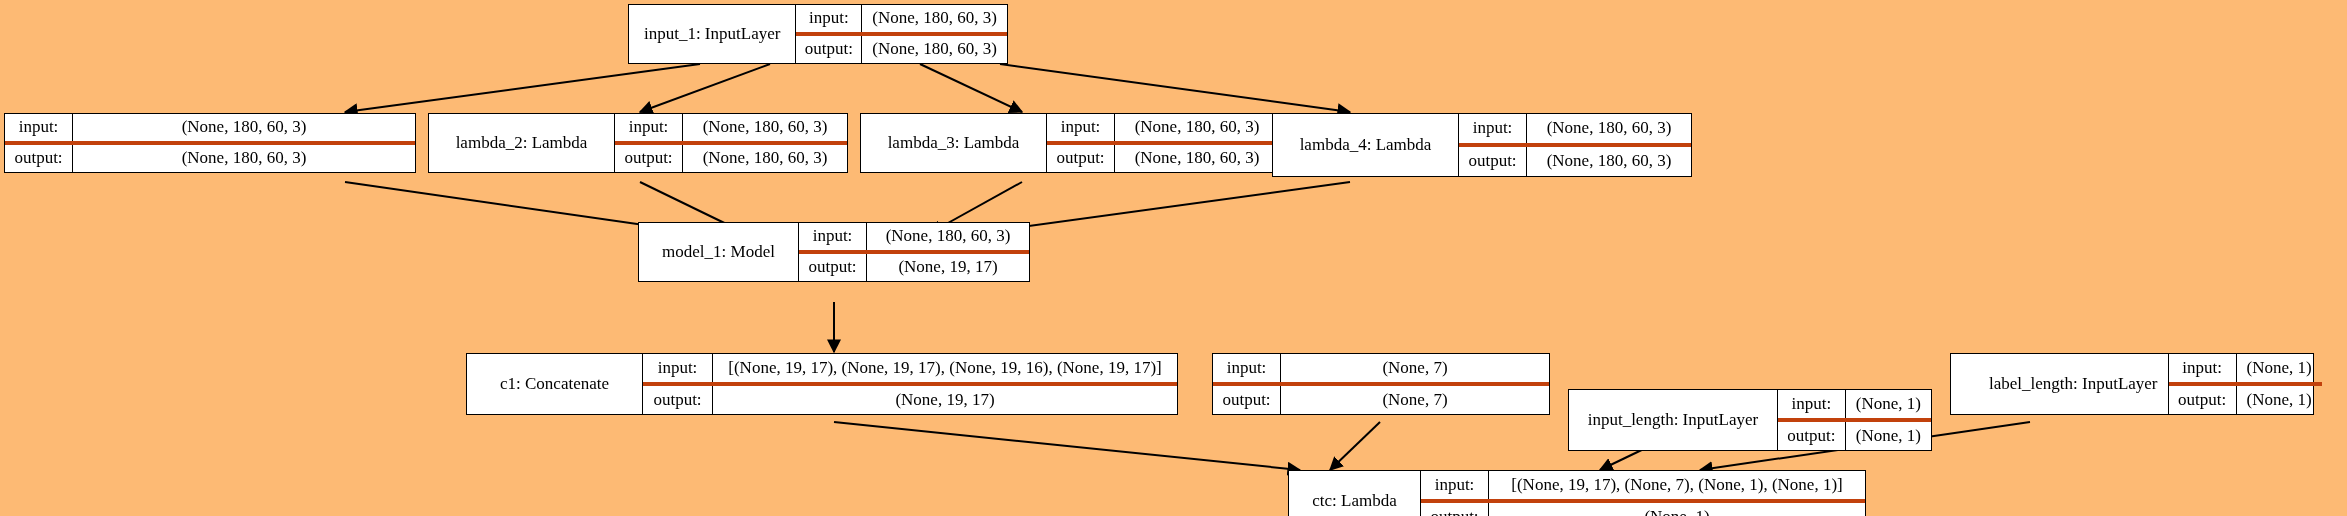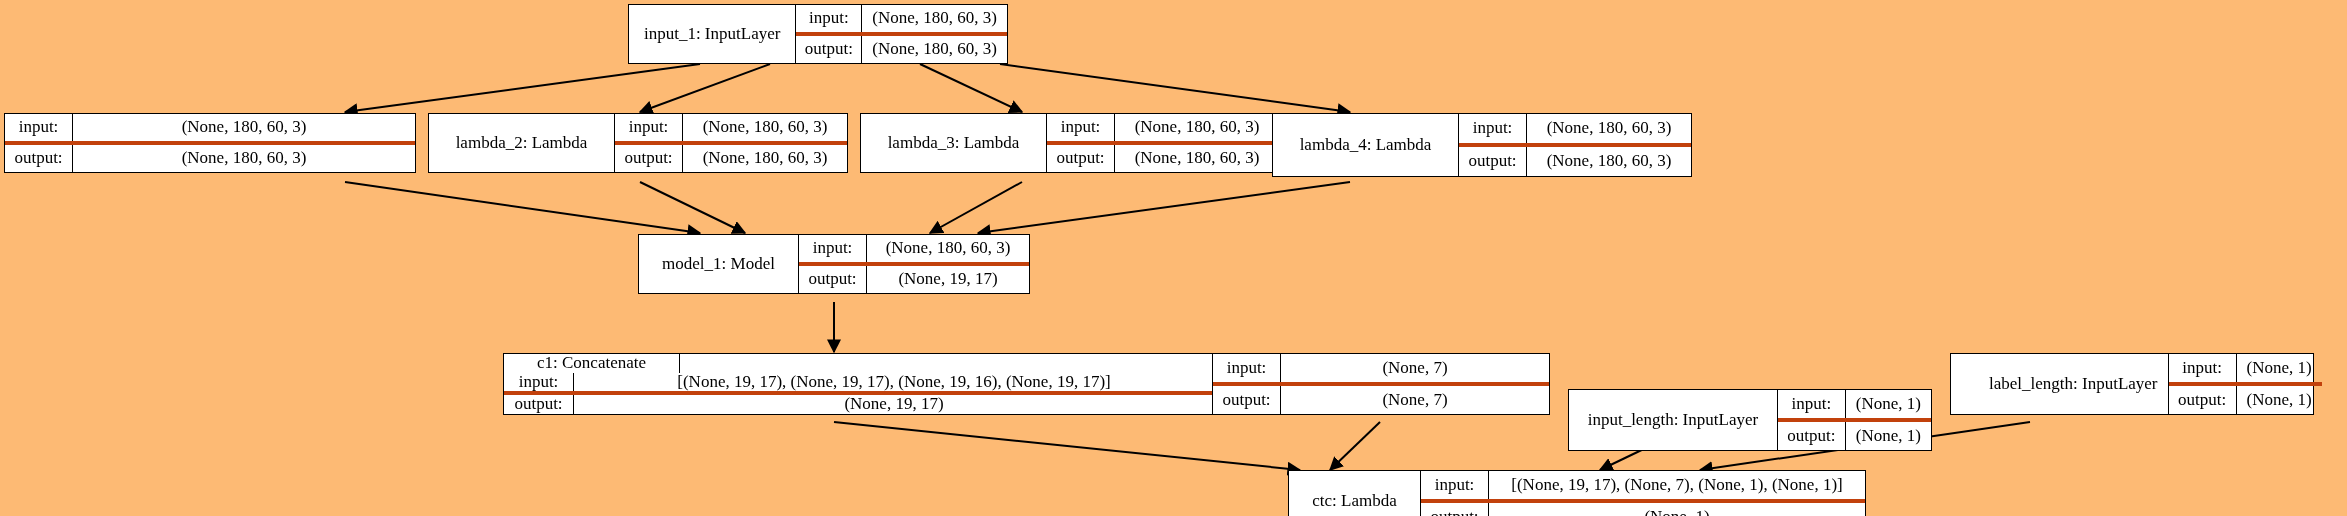--- a/index.html
+++ b/index.html
@@ -172,35 +172,35 @@
         <div class="io-label" style="width:68px;">input:</div>
         <div class="io-shape">(None, 180, 60, 3)</div>
       </div>
       <div class="io-row">
         <div class="io-label" style="width:68px;">output:</div>
         <div class="io-shape">(None, 180, 60, 3)</div>
       </div>
     </div>
   </div>
 
-  <div class="node" style="left:638px; top:234px; width:392px; height:60px;">
+  <div class="node" style="left:638px; top:222px; width:392px; height:60px;">
     <div class="name" style="width:160px;">model_1: Model</div>
     <div class="io">
       <div class="io-row top">
         <div class="io-label" style="width:68px;">input:</div>
         <div class="io-shape">(None, 180, 60, 3)</div>
       </div>
       <div class="io-row">
         <div class="io-label" style="width:68px;">output:</div>
         <div class="io-shape">(None, 19, 17)</div>
       </div>
     </div>
   </div>
 
-  <div class="node" style="left:503px; top:353px; width:712px; height:62px;flex-direction:column;">
+  <div class="node" style="left:466px; top:353px; width:712px; height:62px;">
     <div class="name" style="width:176px;">c1: Concatenate</div>
     <div class="io">
       <div class="io-row top">
         <div class="io-label" style="width:70px;">input:</div>
         <div class="io-shape">[(None, 19, 17), (None, 19, 17), (None, 19, 16), (None, 19, 17)]</div>
       </div>
       <div class="io-row">
         <div class="io-label" style="width:70px;">output:</div>
         <div class="io-shape">(None, 19, 17)</div>
       </div>

